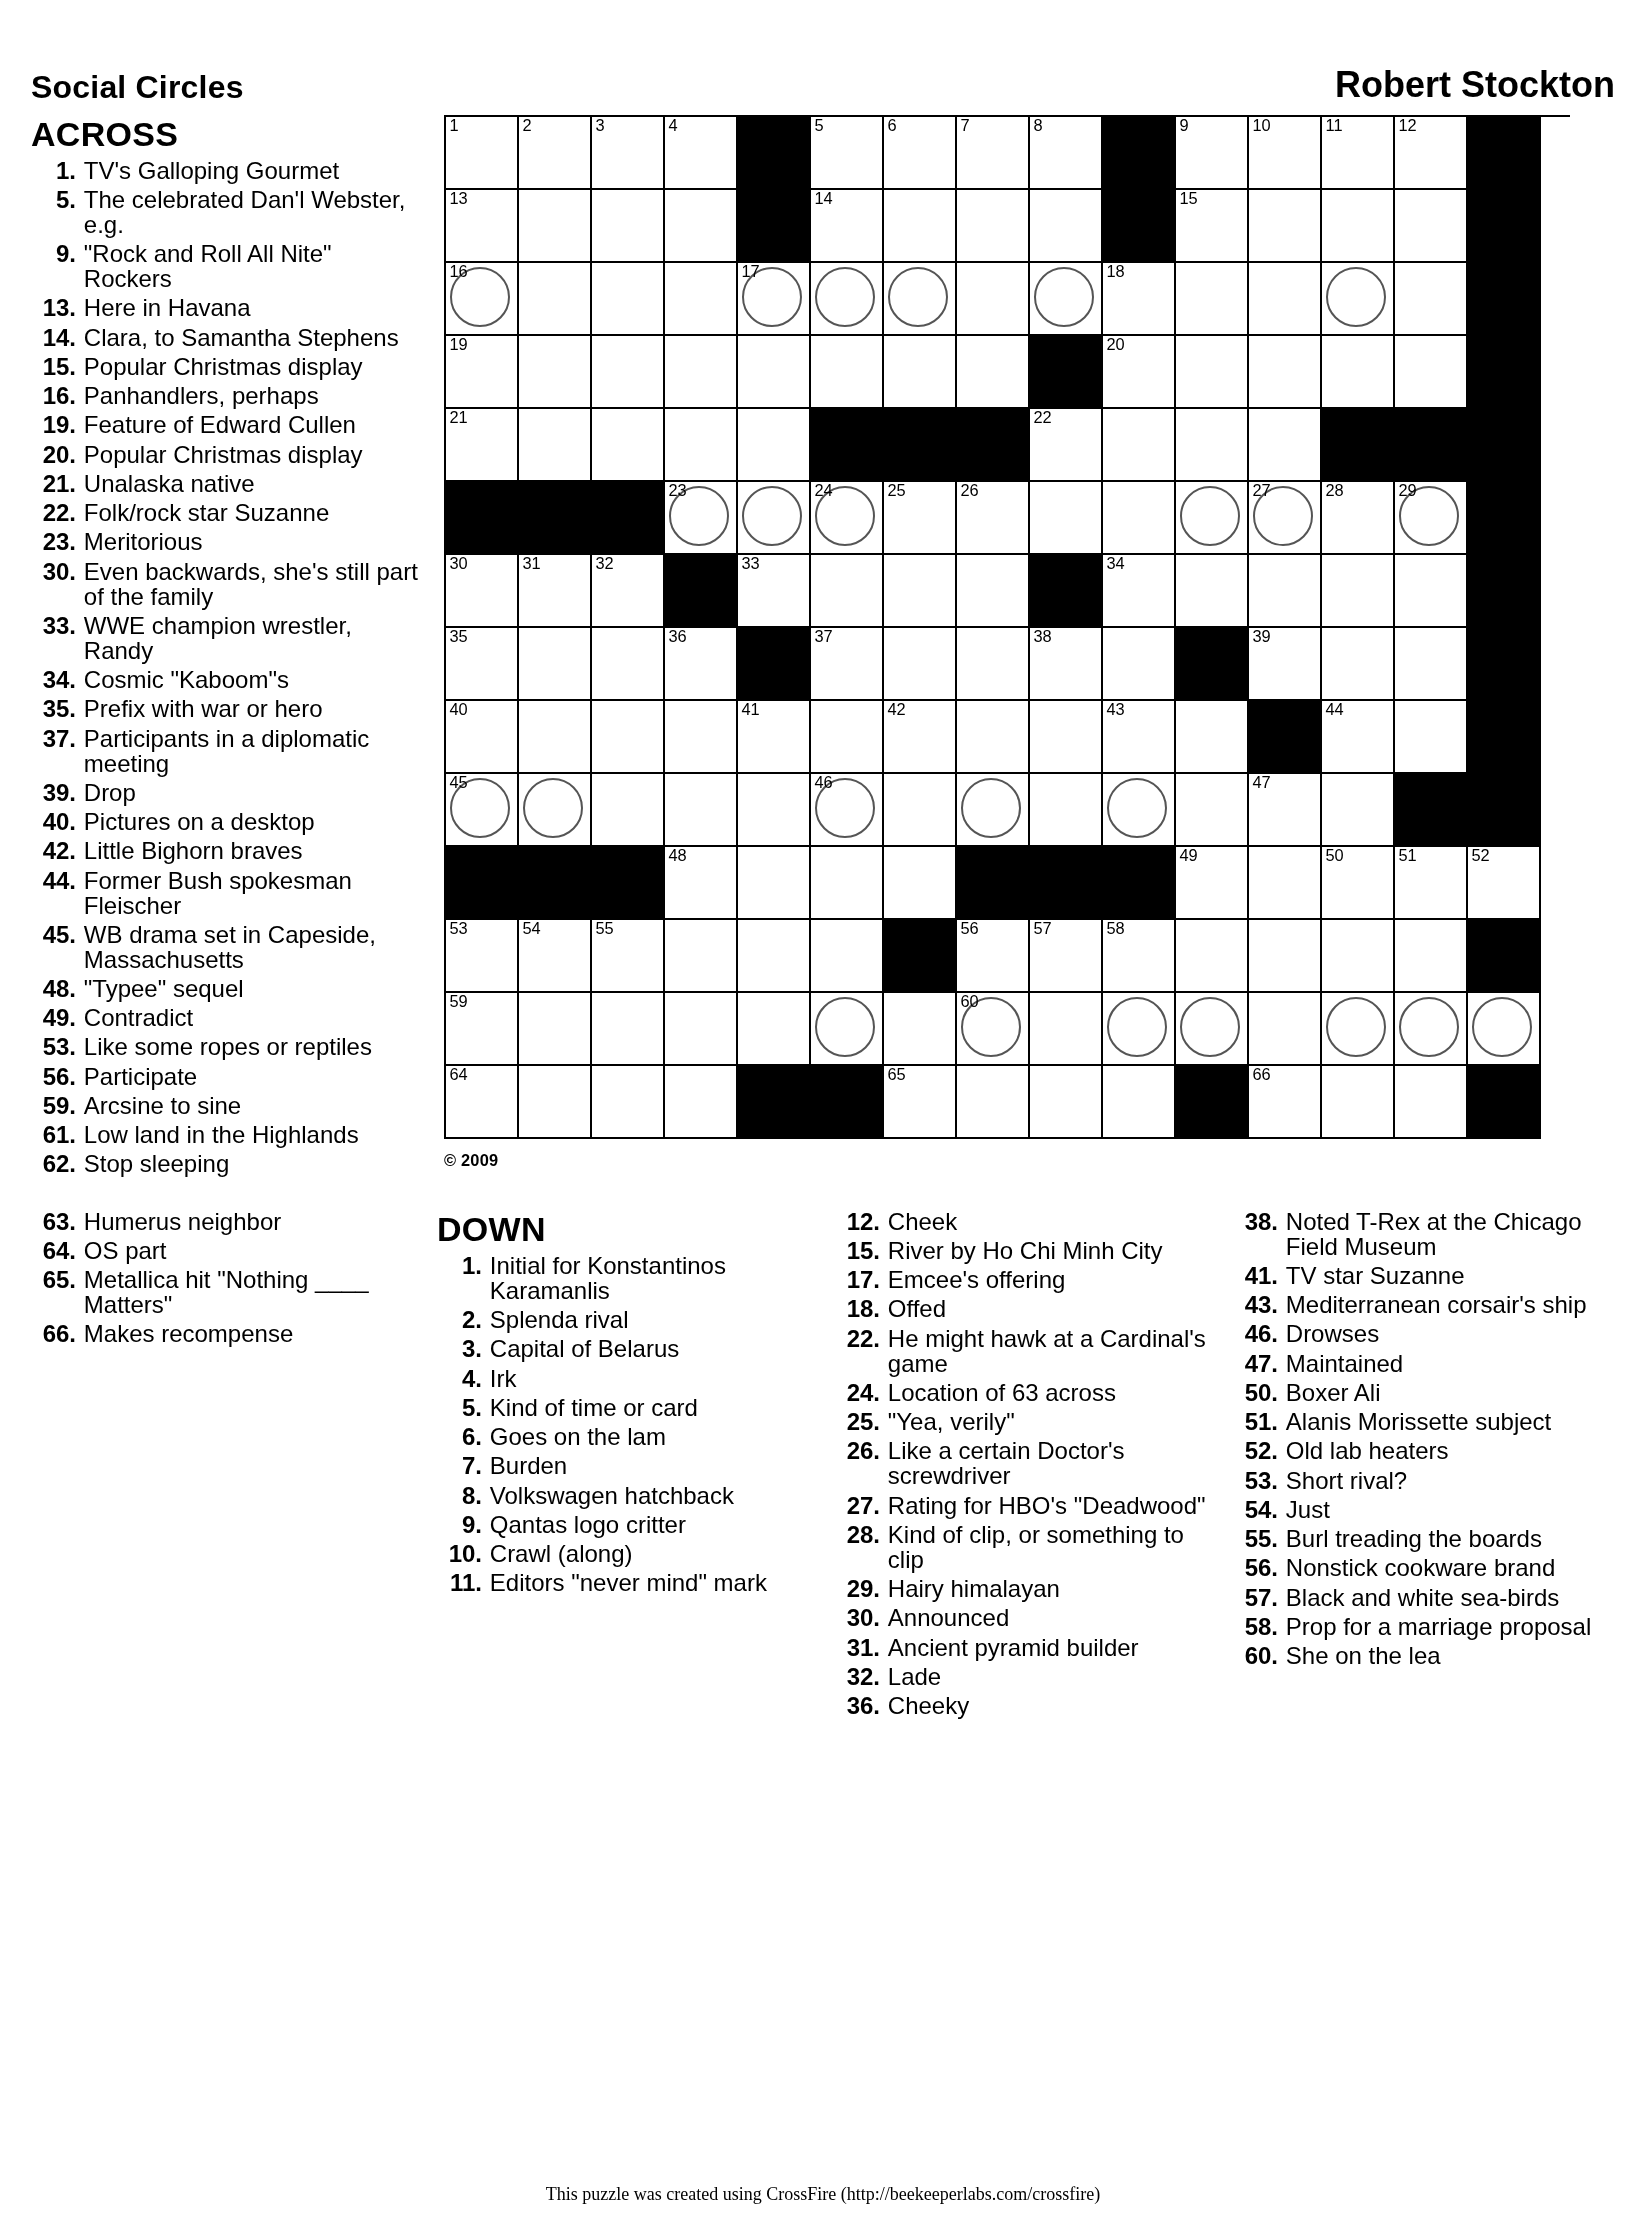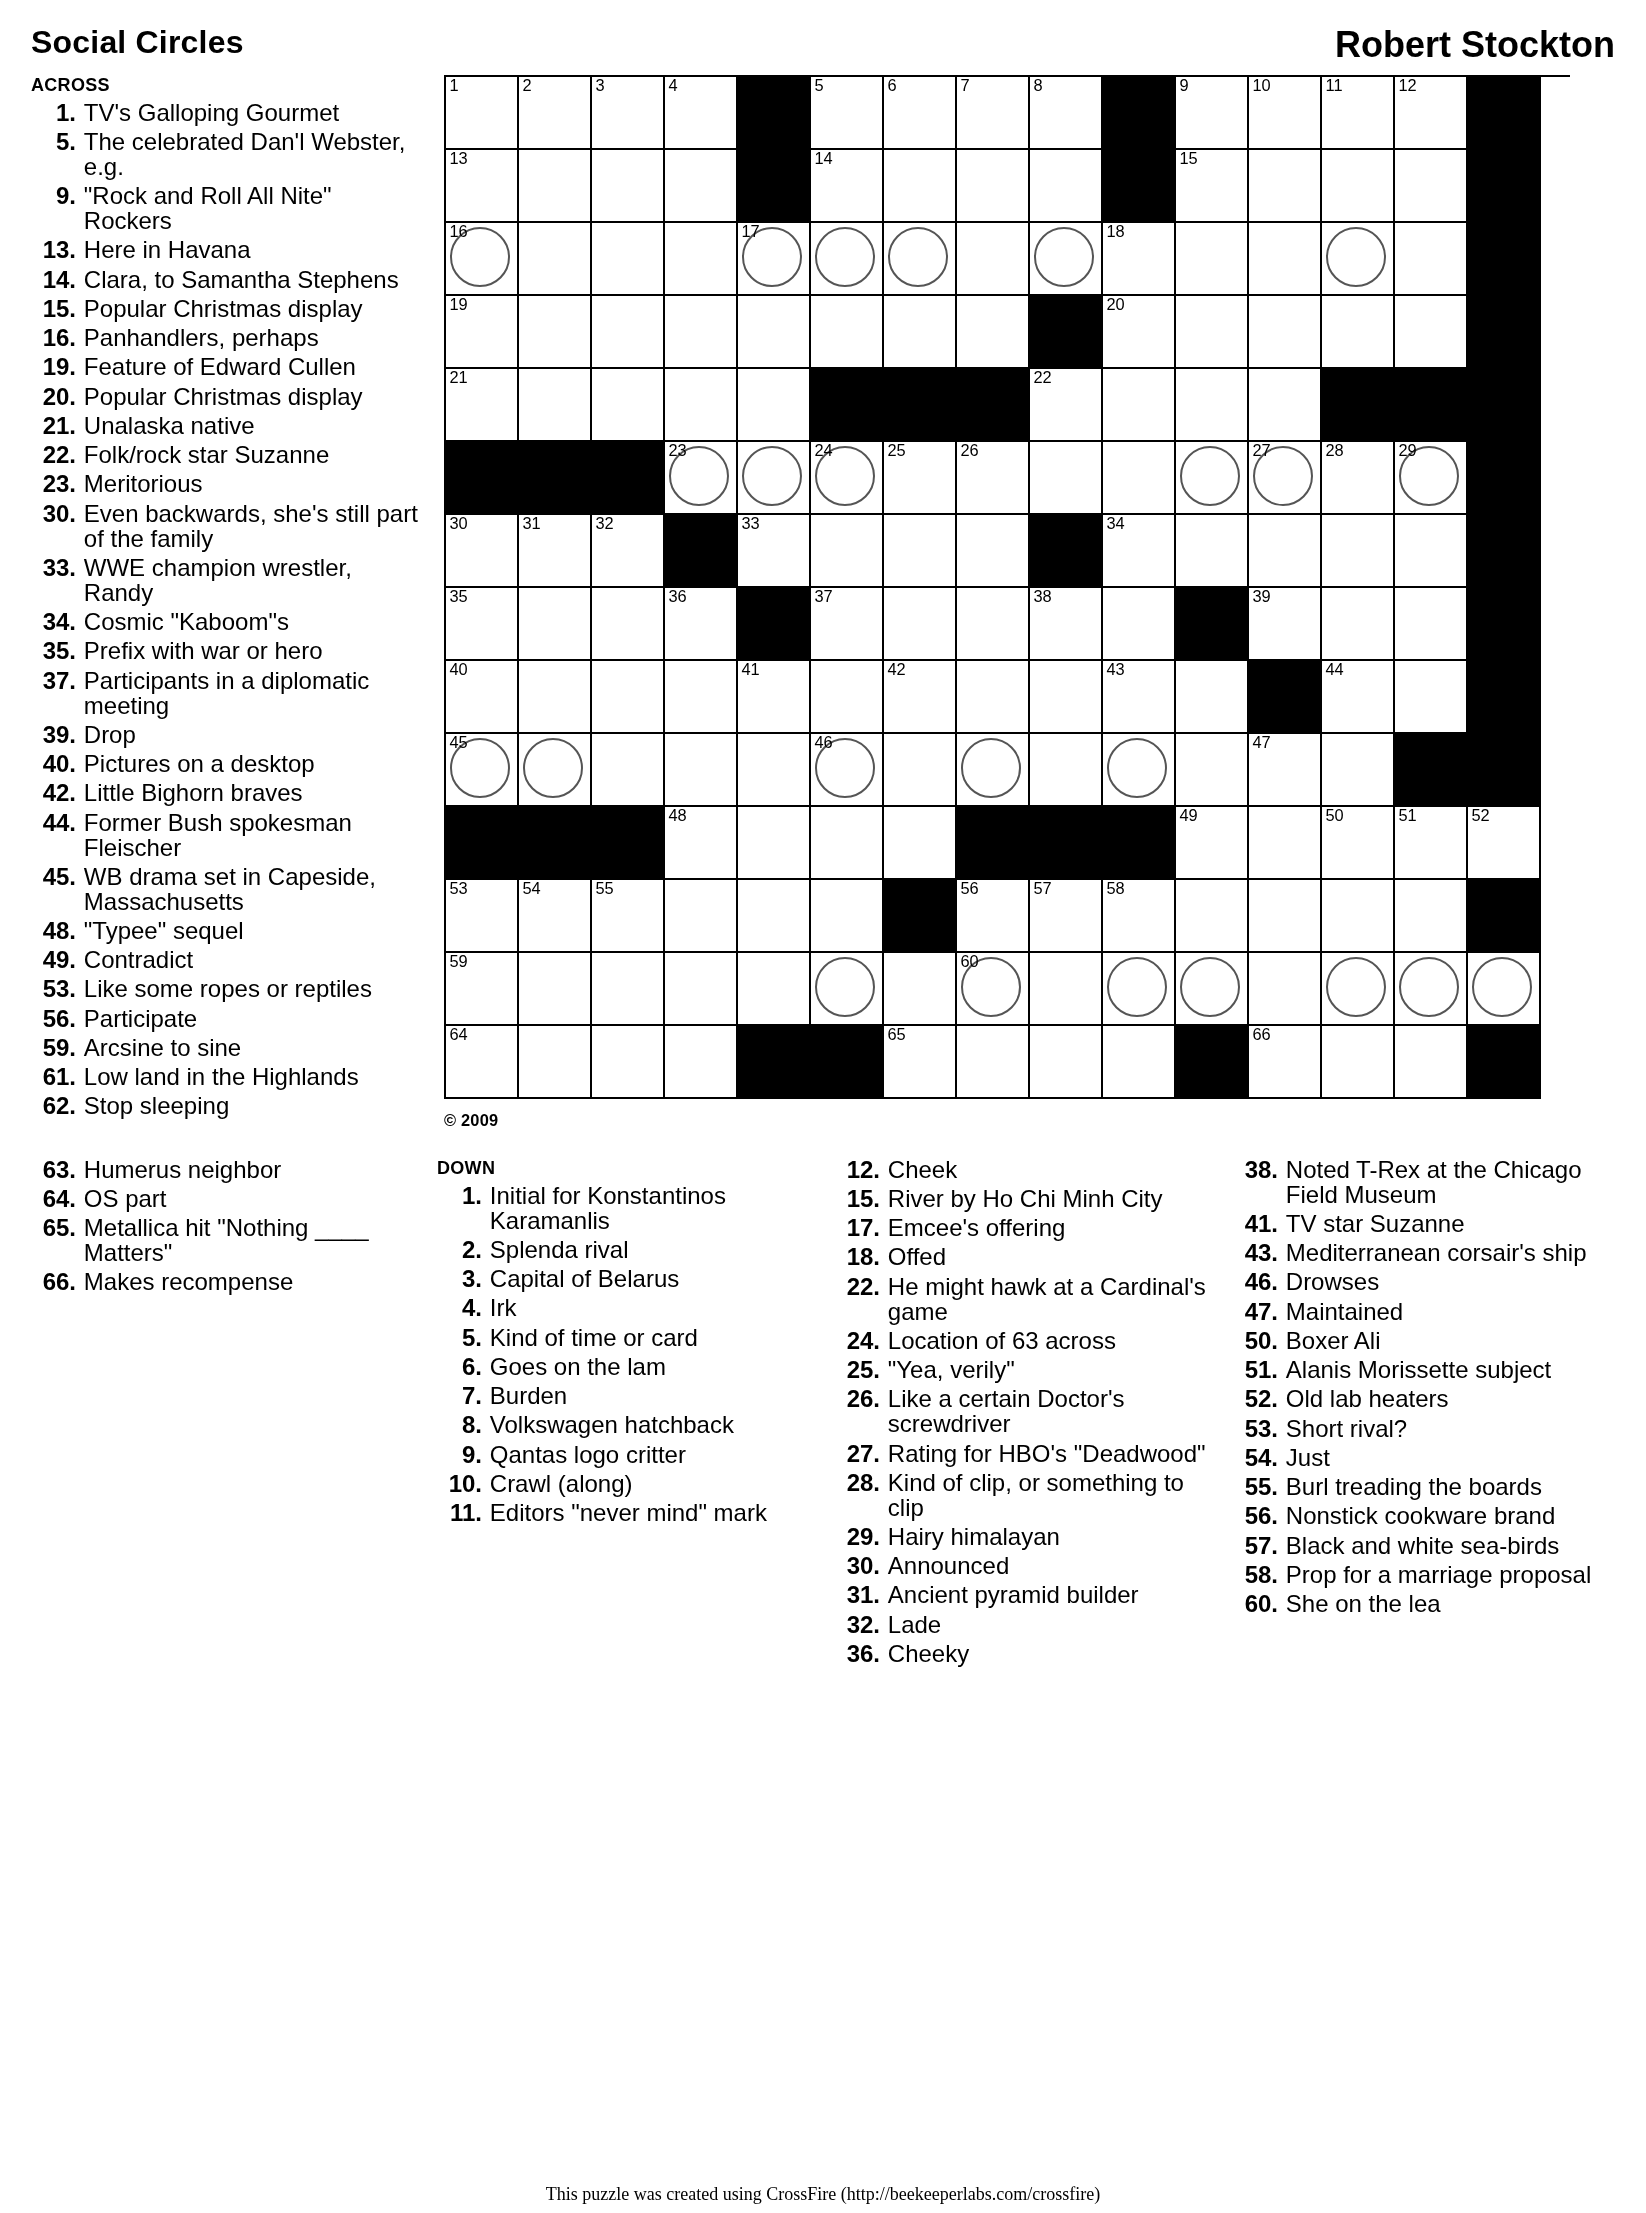--- a/index.html
+++ b/index.html
@@ -19,22 +19,23 @@
     position: relative;
     width: 1646px;
     height: 2214px;
     box-sizing: border-box;
     padding: 24px 31px 0 31px;
   }
   
   .header {
     display: flex;
     justify-content: space-between;
-    align-items: flex-start;
+    align-items: flex-end;
     margin-bottom: 8.6px;
+    margin-top: 40px;
   }
   .puzzle-title {
     font-size: 32px;
     font-weight: bold;
     letter-spacing: 0.2px;
   }
   .puzzle-author {
     font-size: 36px;
     font-weight: bold;
   }
@@ -43,21 +44,21 @@
     display: flex;
     align-items: flex-start;
   }
   .across-col {
     width: 406px;
     flex: 0 0 406px;
     padding-right: 15.6px;
     box-sizing: border-box;
   }
   .section-head {
-    font-size: 18px;
+    font-size: 34px;
     font-weight: bold;
     margin-bottom: 5.2px;
     letter-spacing: 0.3px;
   }
   .clue {
     display: flex;
     font-size: 24px;
     line-height: 1.04;
     margin-bottom: 4.3px;
   }

